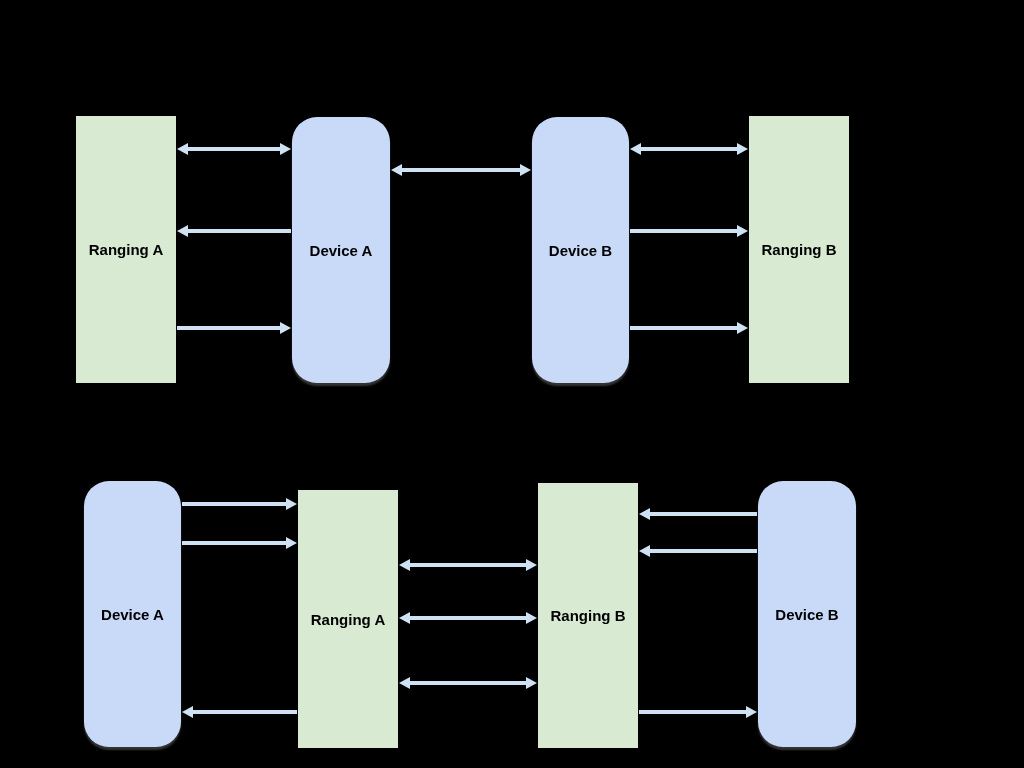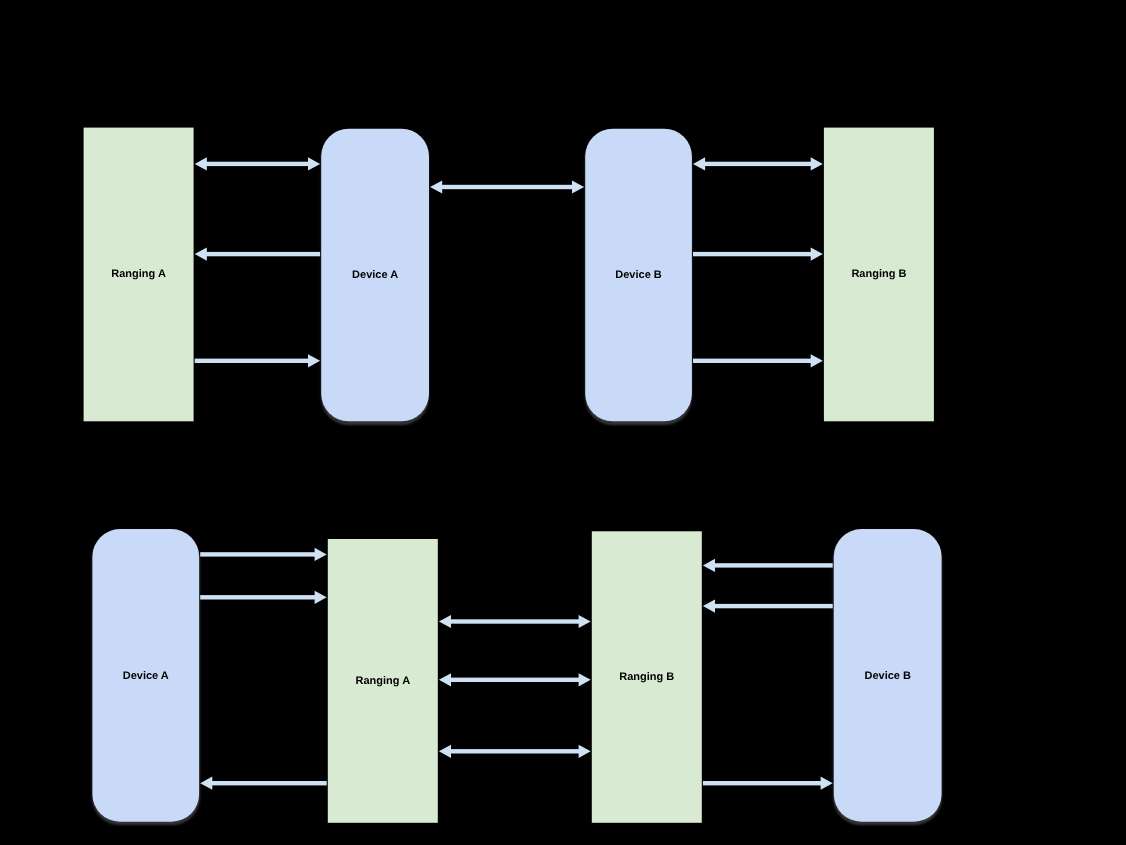--- a/index.html
+++ b/index.html
@@ -23,21 +23,21 @@
   }
   .box.ranging {
     background: var(--ranging-fill, #d9ead3);
   }
   .box.device {
     background: var(--device-fill, #c9daf8);
     border-radius: 25px;
     box-shadow: 0 3px 2px rgba(95, 95, 95, 0.55);
   }
   .box-label {
-    font-size: 10px;
+    font-size: 15px;
     font-weight: bold;
     color: var(--label-color, #000000);
     white-space: nowrap;
   }
   .arrow {
     position: absolute;
     height: 12px;
   }
   .shaft {
     position: absolute;

